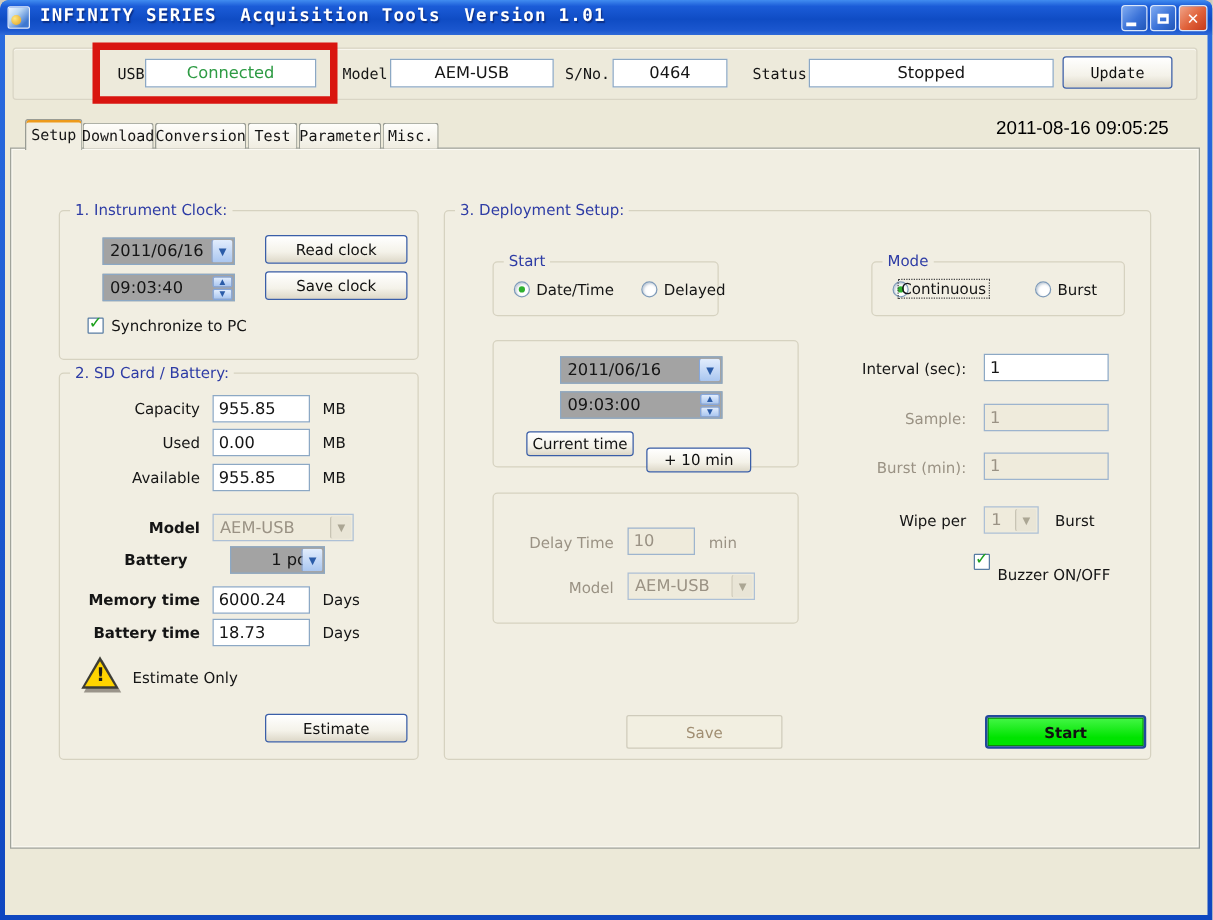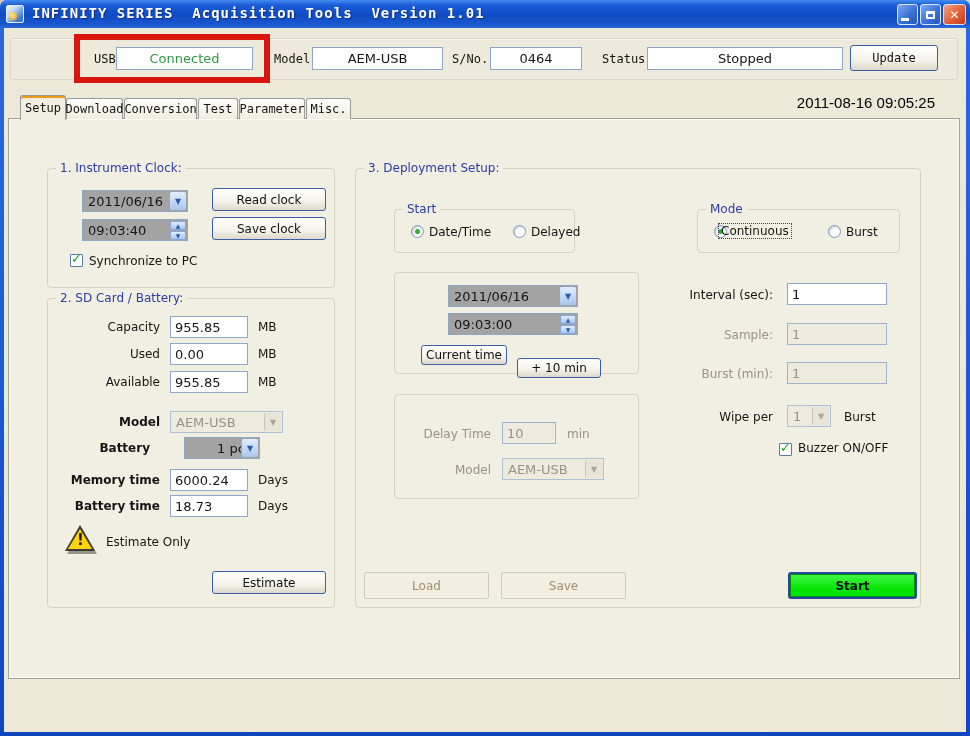--- a/index.html
+++ b/index.html
@@ -287,25 +287,22 @@
         <span class="lbl right" style="left:262px;top:241px;width:155px;">Wipe per</span>
         <div class="combo disabled" style="left:431px;top:236px;width:44px;height:22px;">
           <span>1</span>
           <span class="cbtn">▼</span>
         </div>
         <span class="lbl" style="left:488px;top:241px;">Burst</span>
 
         <div class="checkbox checked" style="left:423px;top:274px;">
             <span class="mark">✓</span>
           </div>
-        <span class="lbl" style="left:442px;top:272px;">Buzzer ON/OFF</span>
-
-        <div class="btn flat" style="left:8px;top:403px;width:125px;height:27px;">
-            <span>Load</span>
-          </div>
+        <span class="lbl" style="left:442px;top:284px;">Buzzer ON/OFF</span>
+
         <div class="btn flat" style="left:145px;top:403px;width:125px;height:27px;">
             <span>Save</span>
           </div>
         <div class="btn start" style="left:432px;top:403px;width:129px;height:27px;">
             <span>Start</span>
           </div>
       </div>
     </div>
 
   </div>

